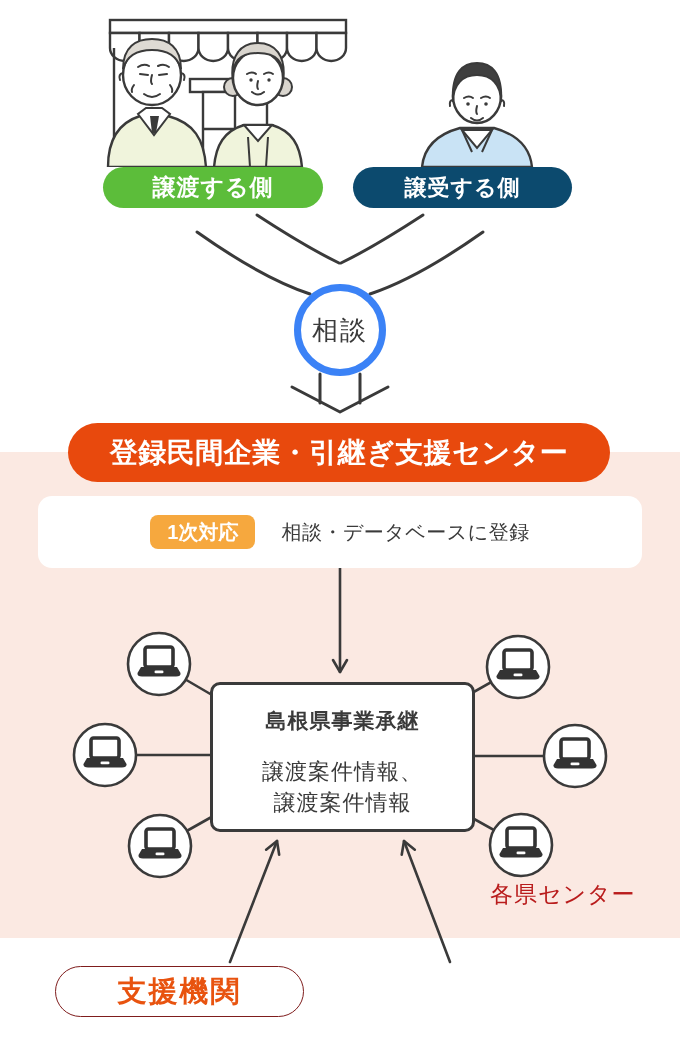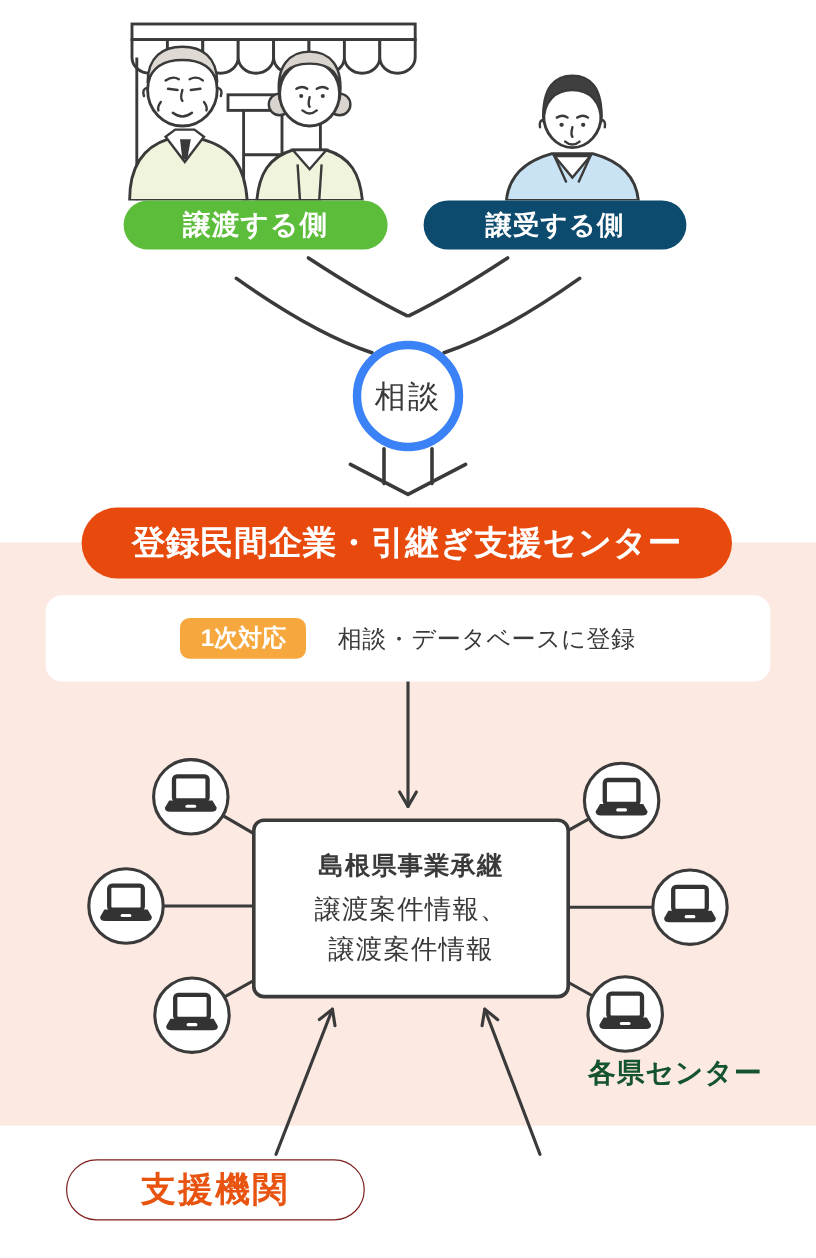--- a/index.html
+++ b/index.html
@@ -22,22 +22,22 @@
     font-weight:bold; letter-spacing:0.5px; white-space:nowrap; }
   .primary-box { left:38px; top:496px; width:604px; height:72px; border-radius:14px; background:#ffffff;
     display:flex; align-items:center; justify-content:center; gap:26px; }
   .primary-badge { background:#F6A83E; color:#ffffff; font-weight:bold; font-size:20px;
     border-radius:8px; padding:5px 17px; line-height:24px; }
   .primary-text { color:#3A3A3A; font-size:20px; font-weight:400; letter-spacing:0.5px; white-space:nowrap; }
   .db-box { left:210px; top:682px; width:265px; height:150px; background:#ffffff;
     border:3px solid #3A3A3A; border-radius:10px; text-align:center; padding-top:22px; }
   .db-title { font-size:21px; font-weight:bold; color:#3A3A3A; letter-spacing:1px; }
   .db-line { font-size:22px; color:#3A3A3A; line-height:31px; letter-spacing:1px; }
-  .db-line.first { margin-top:9px;font-family:Liberation Mono, monospace; }
-  .net-label { left:490px; top:879px; font-size:23px; color:#14532d; letter-spacing:1px; white-space:nowrap;font-weight:bold; }
+  .db-line.first { margin-top:21px; }
+  .net-label { left:490px; top:879px; font-size:23px; color:#b91c1c; letter-spacing:1px; white-space:nowrap; }
   .pill-outline { background:#ffffff; border:1px solid #7f1d1d; color:#E8530F; font-size:29px;
     border-radius:27px; letter-spacing:2px; }
   .pill-support { left:55px; top:966px; width:249px; height:51px; }
   .pill-registered { left:346px; top:966px; width:276px; height:51px; }
   svg .stroke { stroke:#3A3A3A; fill:none; stroke-linecap:round; stroke-linejoin:round; }
 </style>
 </head>
 <body>
 
 <div class="canvas">

